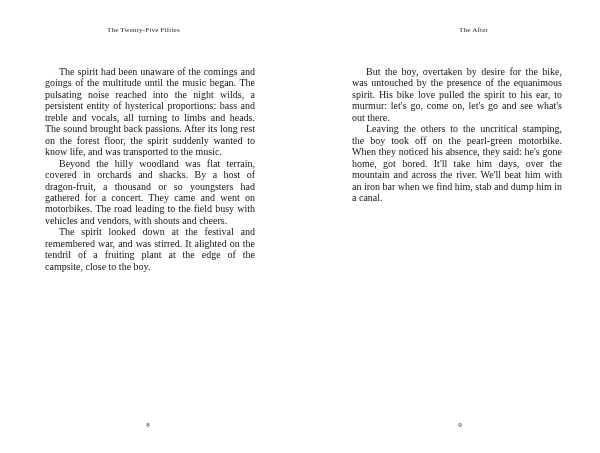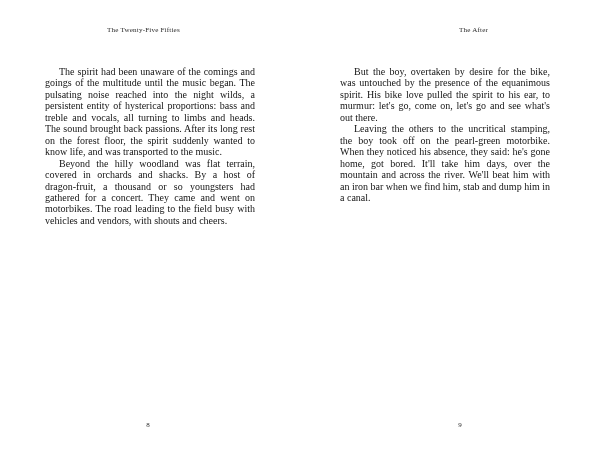--- a/index.html
+++ b/index.html
@@ -53,21 +53,21 @@
     line-height: 11.45px;
     text-align: justify;
     text-justify: inter-word;
     color: #141414;
     hyphens: manual;
   }
   .page-verso .textblock {
     left: 45px;
   }
   .page-recto .textblock {
-    left: 40px;
+    left: 52px;
   }
   .textblock p {
     margin: 0;
     text-indent: 14px;
   }
   .folio {
     position: absolute;
     bottom: 24px;
     font-size: 7px;
     color: #2b2b2b;
@@ -86,20 +86,21 @@
 <body>
 
 <div class="spread">
 
   <div class="page page-verso">
     <div class="running-head">The Twenty-Five Fifties</div>
 
     <div class="textblock">
       <p>The spirit had been unaware of the comings and goings of the multitude until the music began. The pulsating noise reached into the night wilds, a persistent entity of hysterical proportions: bass and treble and vocals, all turning to limbs and heads. The sound brought back passions. After its long rest on the forest floor, the spirit suddenly wanted to know life, and was transported to the music.</p>
       <p>Beyond the hilly woodland was flat terrain, covered in orchards and shacks. By a host of dragon-fruit, a thousand or so youngsters had gathered for a concert. They came and went on motorbikes. The road leading to the field busy with vehicles and vendors, with shouts and cheers.</p>
+      <p>The spirit looked down at the festival and remembered war, and was stirred. It alighted on the tendril of a fruiting plant at the edge of the campsite, close to the boy.</p>
     </div>
 
     <div class="folio">8</div>
   </div>
 
   <div class="page page-recto">
     <div class="running-head">The After</div>
 
     <div class="textblock">
       <p>But the boy, overtaken by desire for the bike, was untouched by the presence of the equanimous spirit. His bike love pulled the spirit to his ear, to murmur: let's go, come on, let's go and see what's out there.</p>

